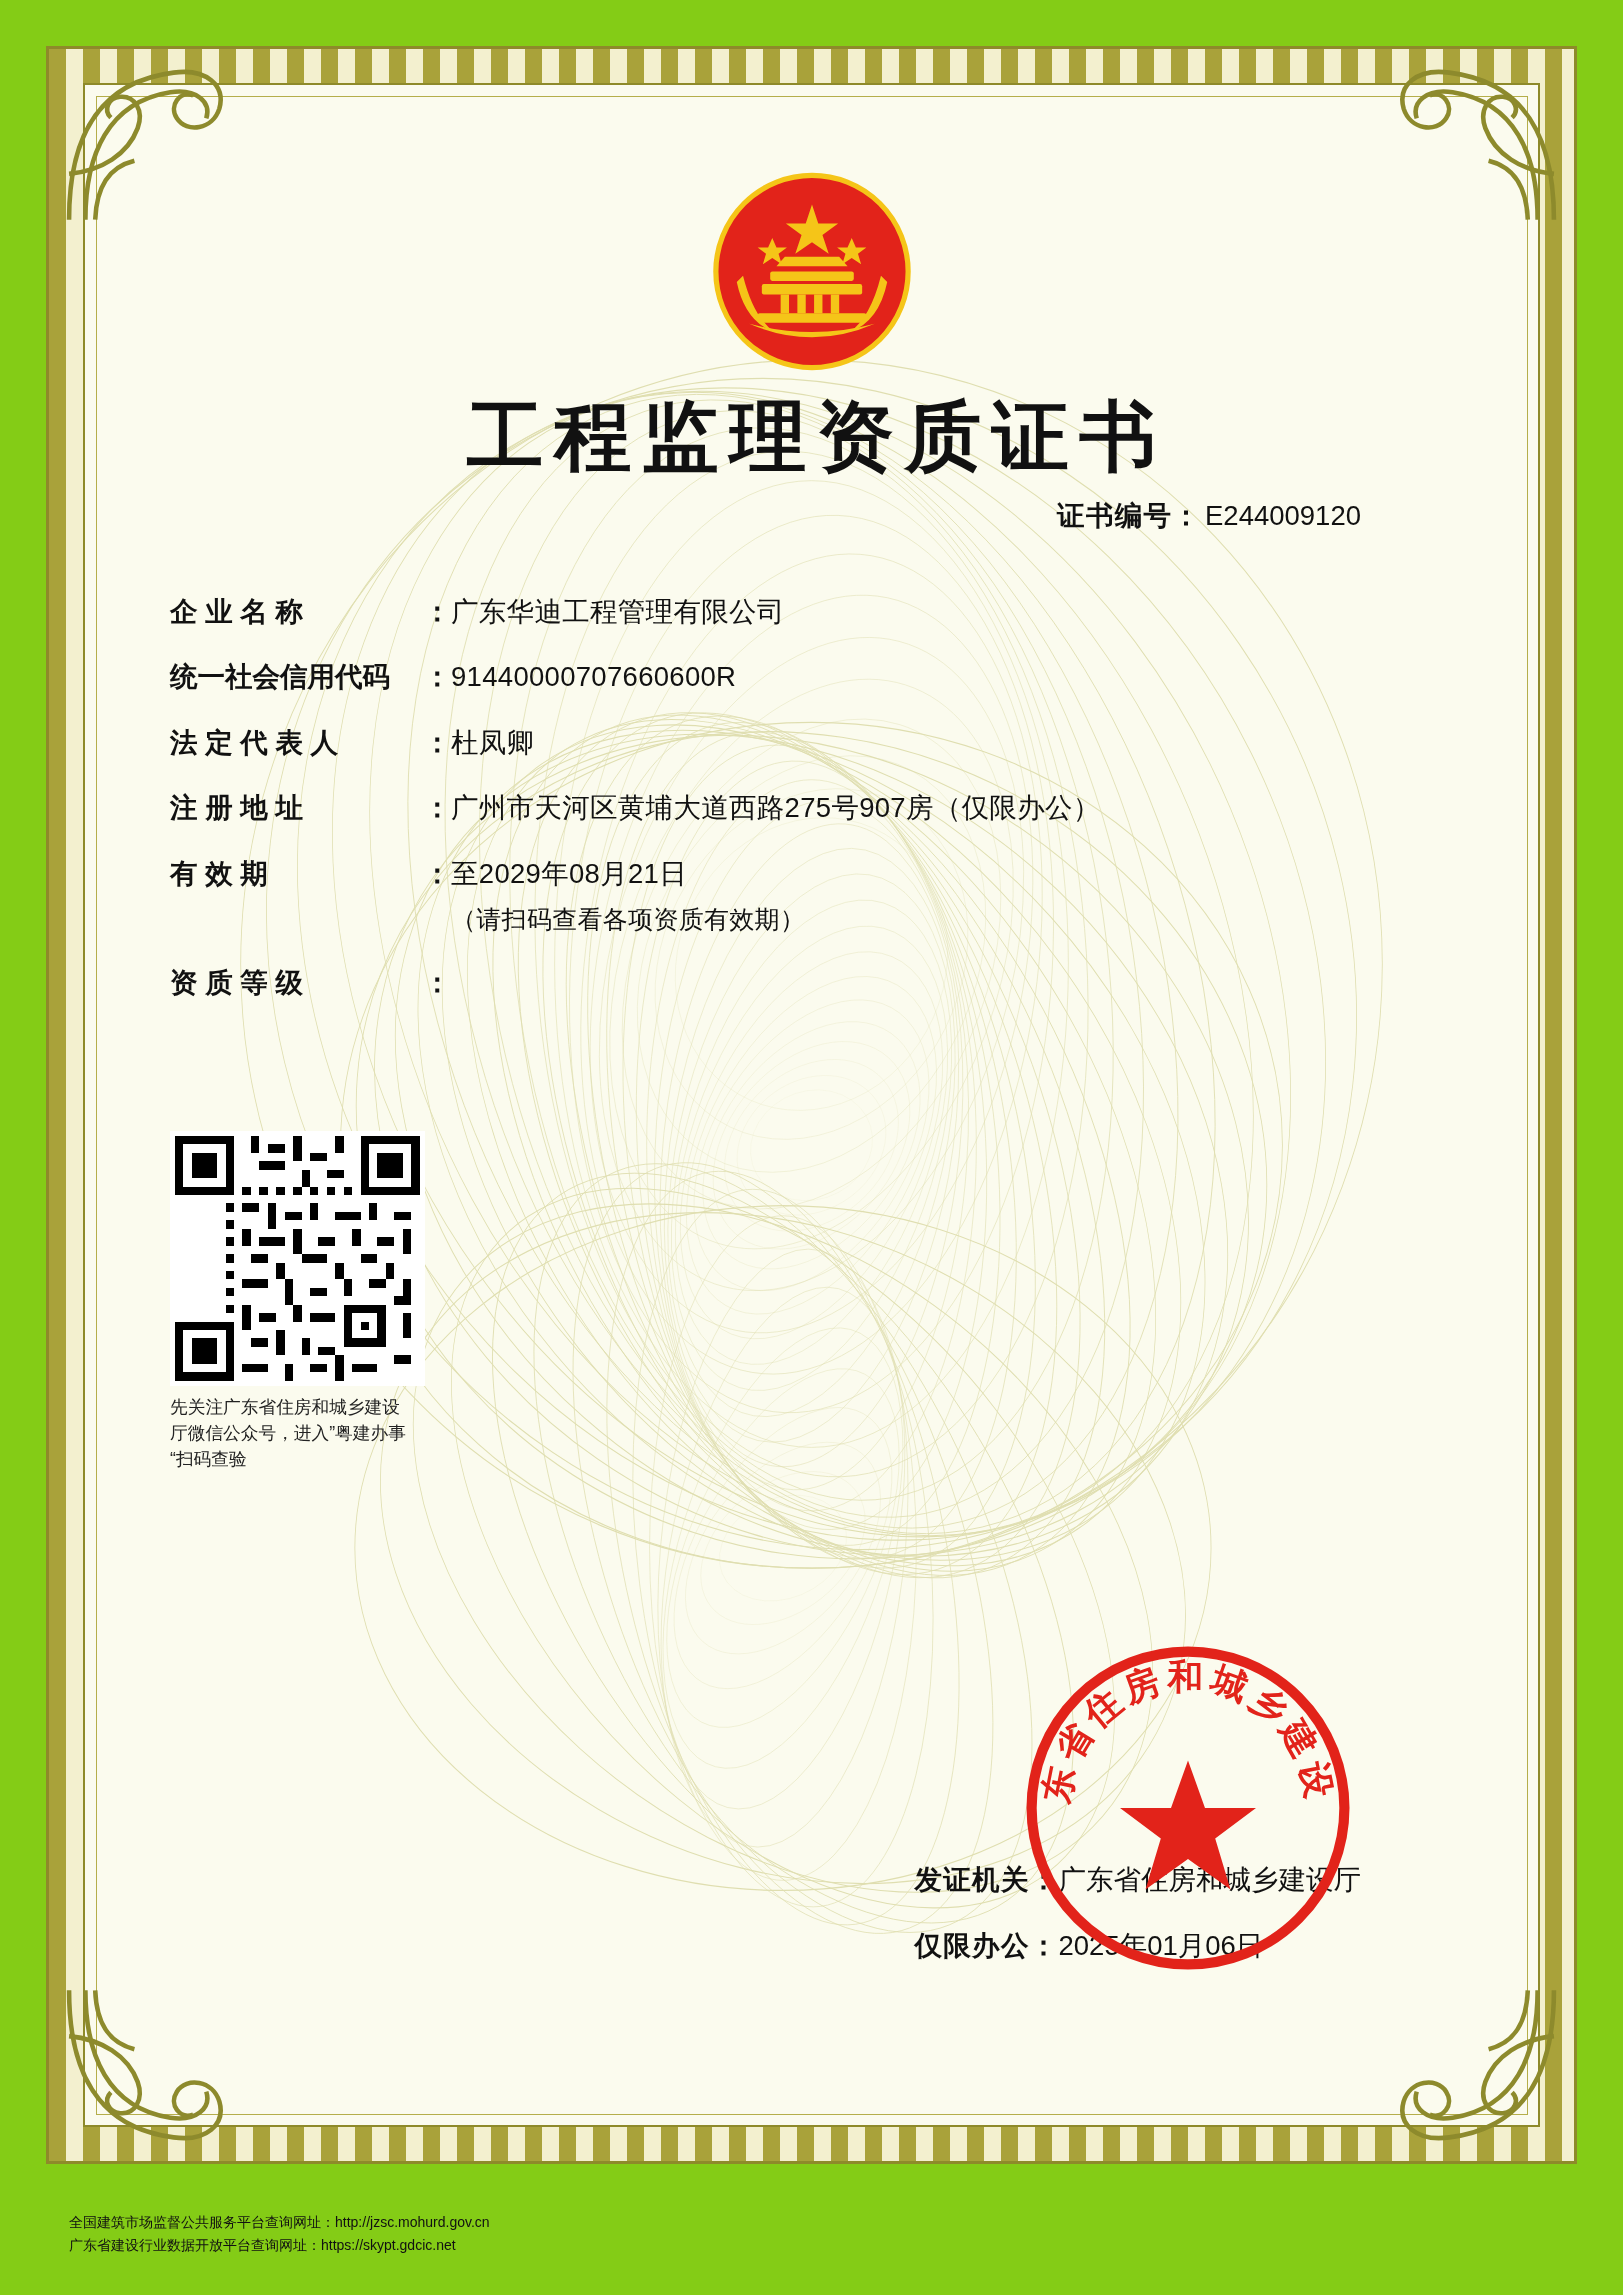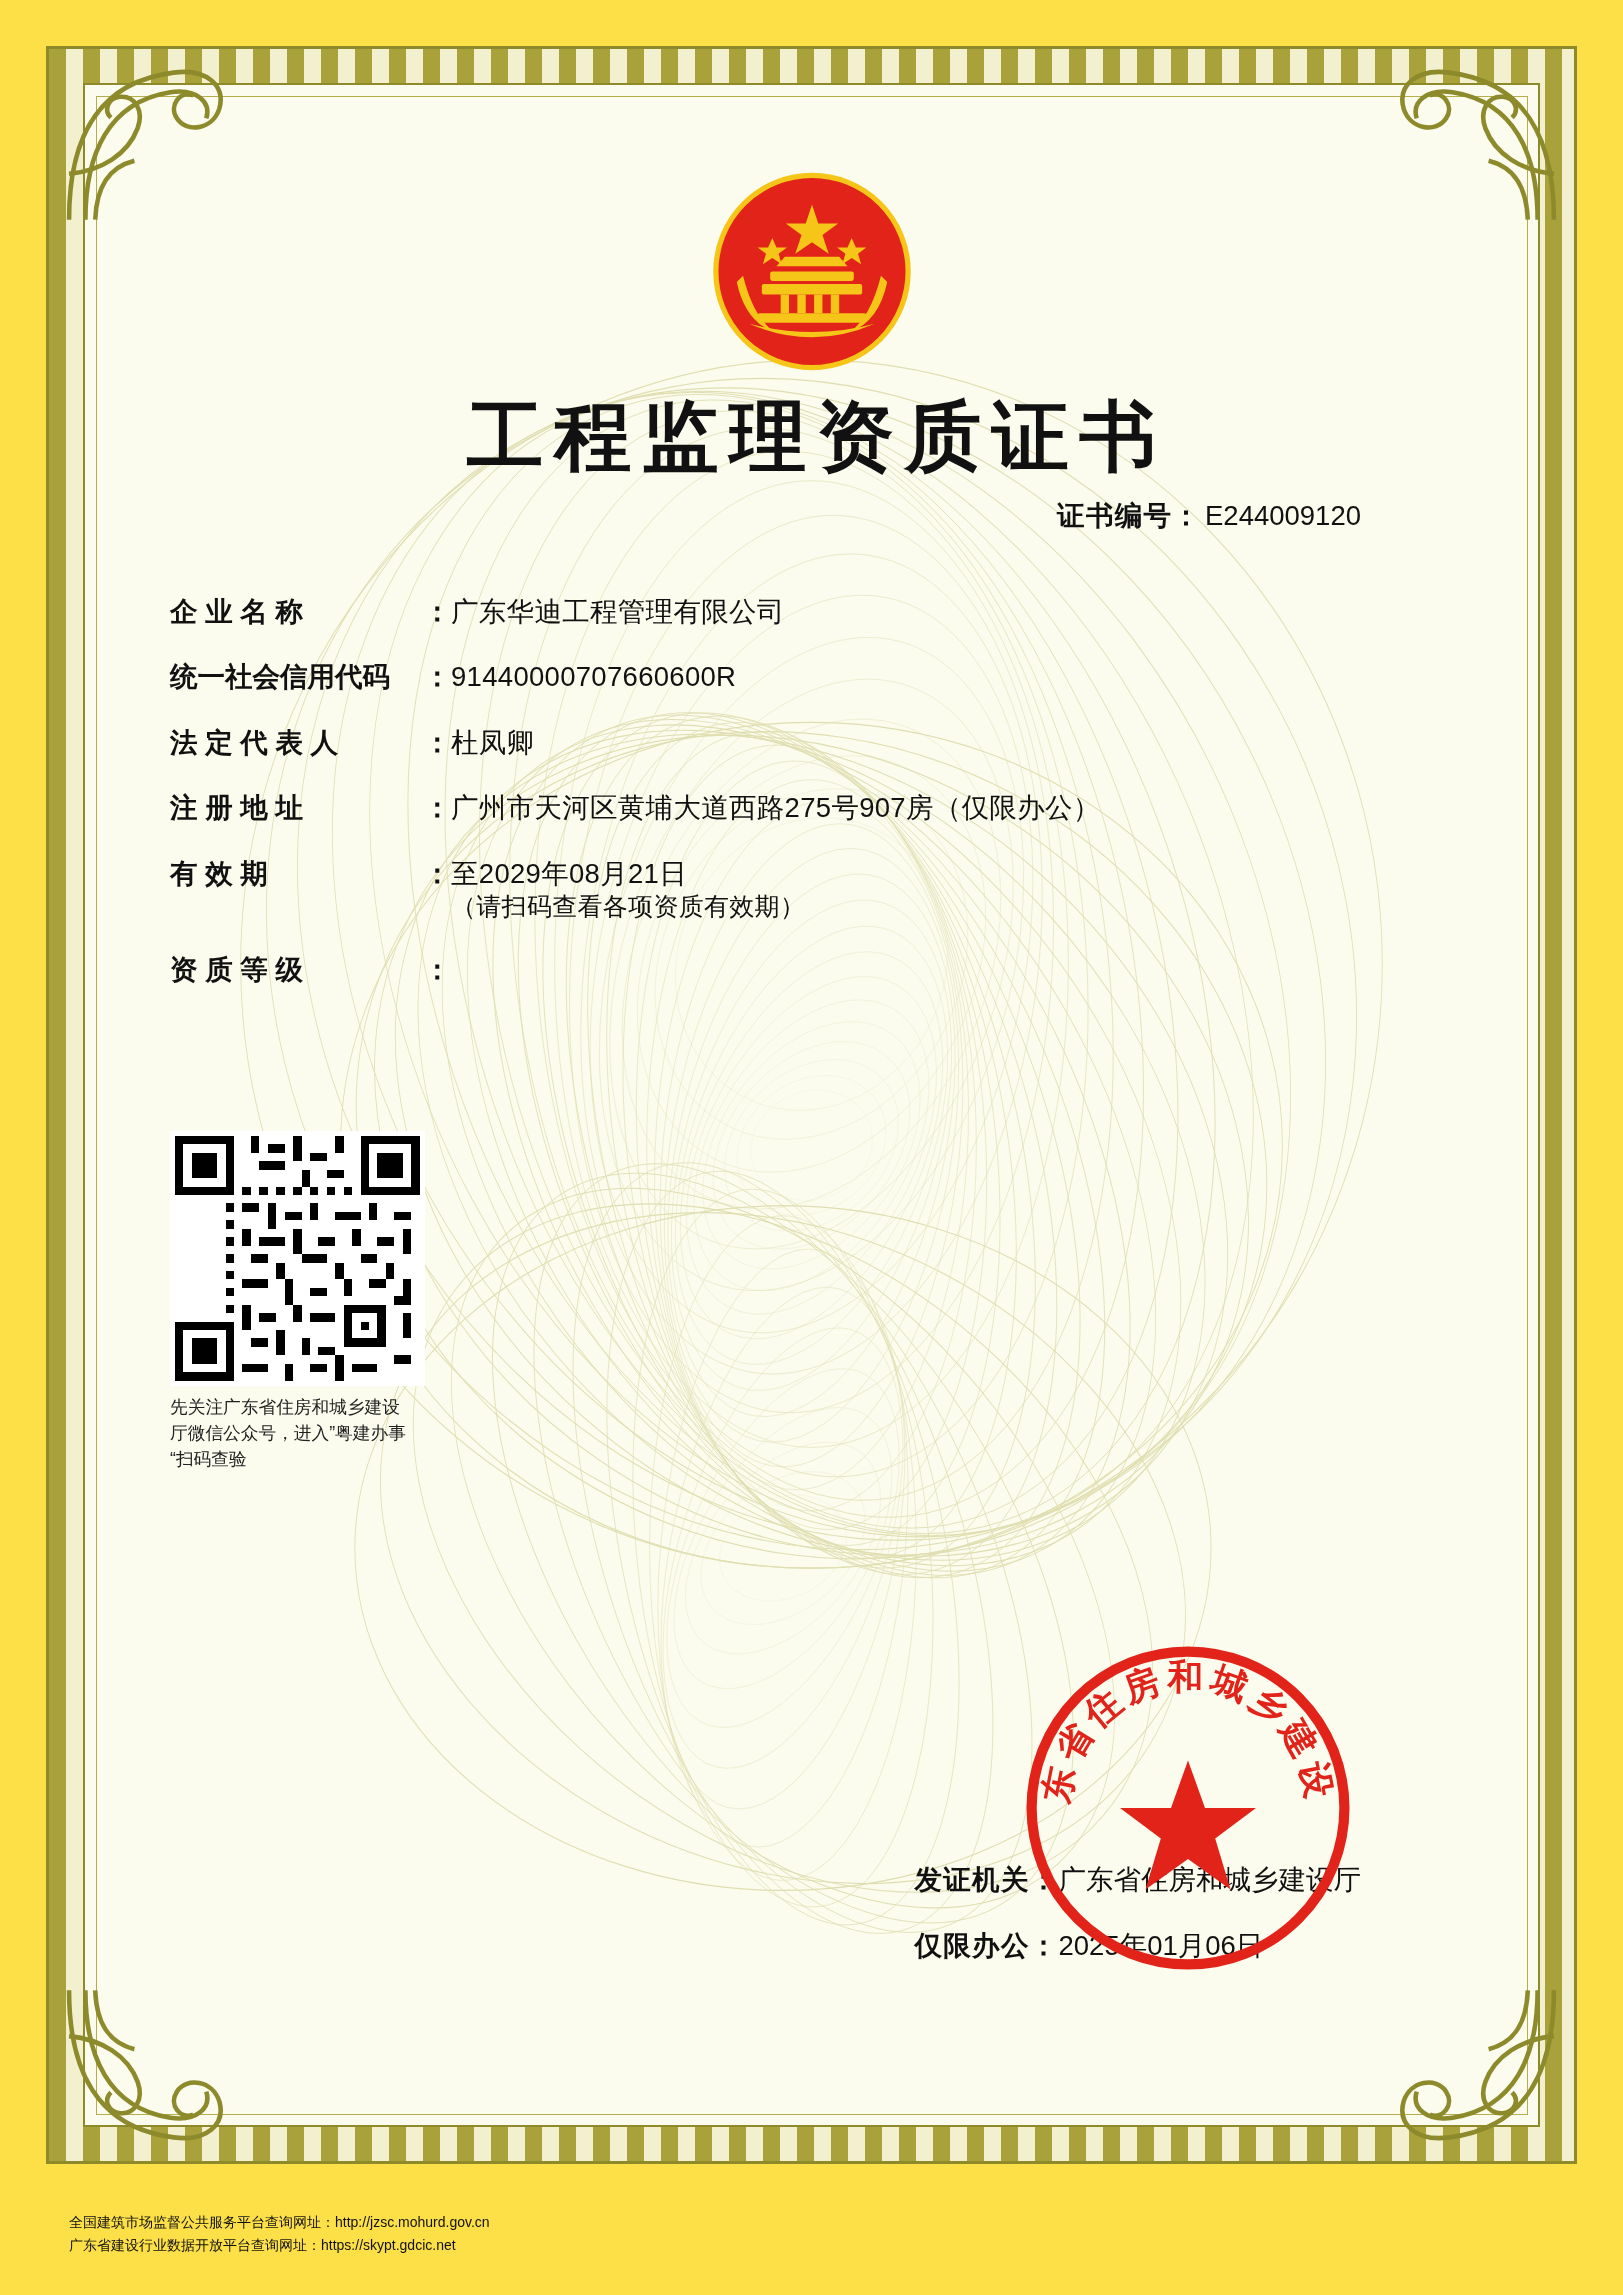--- a/index.html
+++ b/index.html
@@ -4,21 +4,21 @@
 <style>
   html,body{margin:0;padding:0;background:#ffffff;}
   body{
     width:1623px;height:2295px;
     font-family:"Liberation Sans","DejaVu Sans",sans-serif;
     -webkit-font-smoothing:antialiased;
     position:relative;overflow:hidden;
   }
   .page{
     position:absolute;inset:0;
-    background:#fde047;
+    background:#84cc16;
   }
 
   
   .border-outer{
     position:absolute;
     left:46px;top:46px;right:46px;bottom:131px;
     border:3.9px solid #8e8a2a;
     background:
       repeating-linear-gradient(90deg,#a9a23a 0 17px,#f3f0cf 17px 34px);
     box-sizing:border-box;
@@ -113,21 +113,21 @@
     padding-right:5.2px;
   }
   .field .value{
     flex:1;
     font-weight:normal;
     letter-spacing:0.3px;
   }
   .sub-note{
     font-size:25px;
     color:#111;
-    margin-top:0;
+    margin-top:13px;
     letter-spacing:0.3px;
   }
   .stars{
     font-size:22px;letter-spacing:2.6px;margin-top:5.2px;color:#111;
   }
 
   
   .qr-block{
     position:absolute;left:72px;top:1033px;width:275px;
   }

